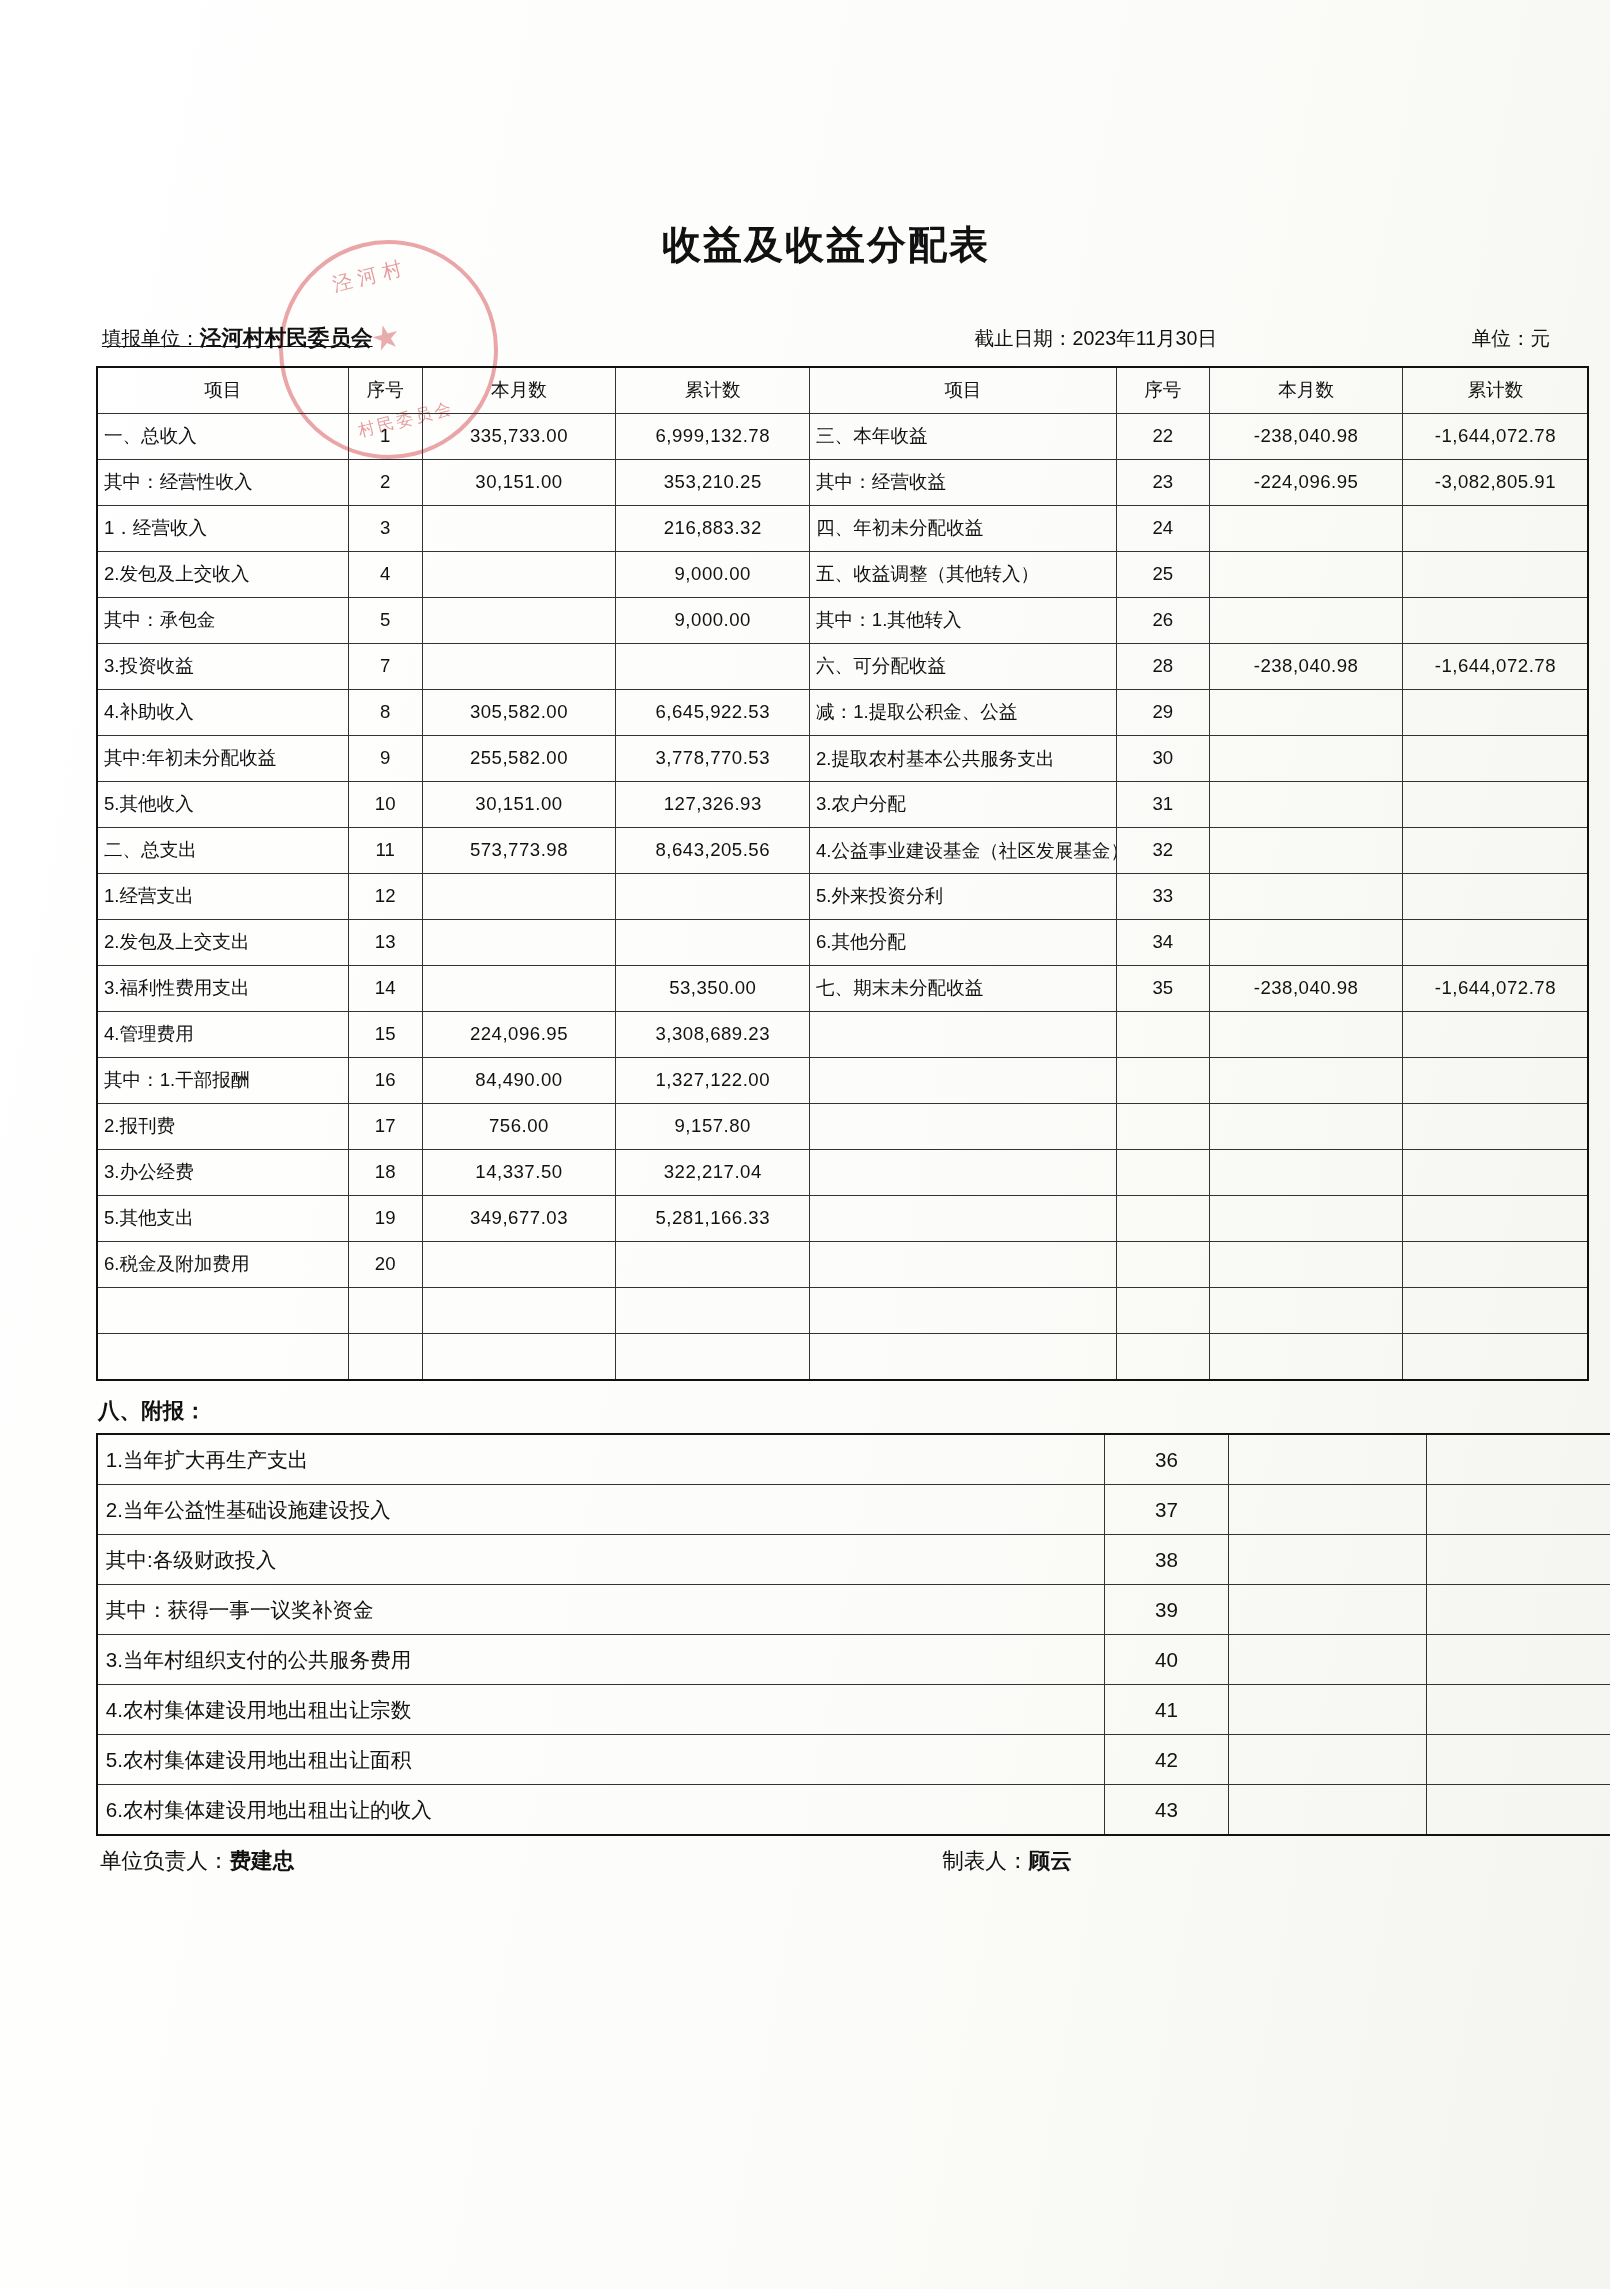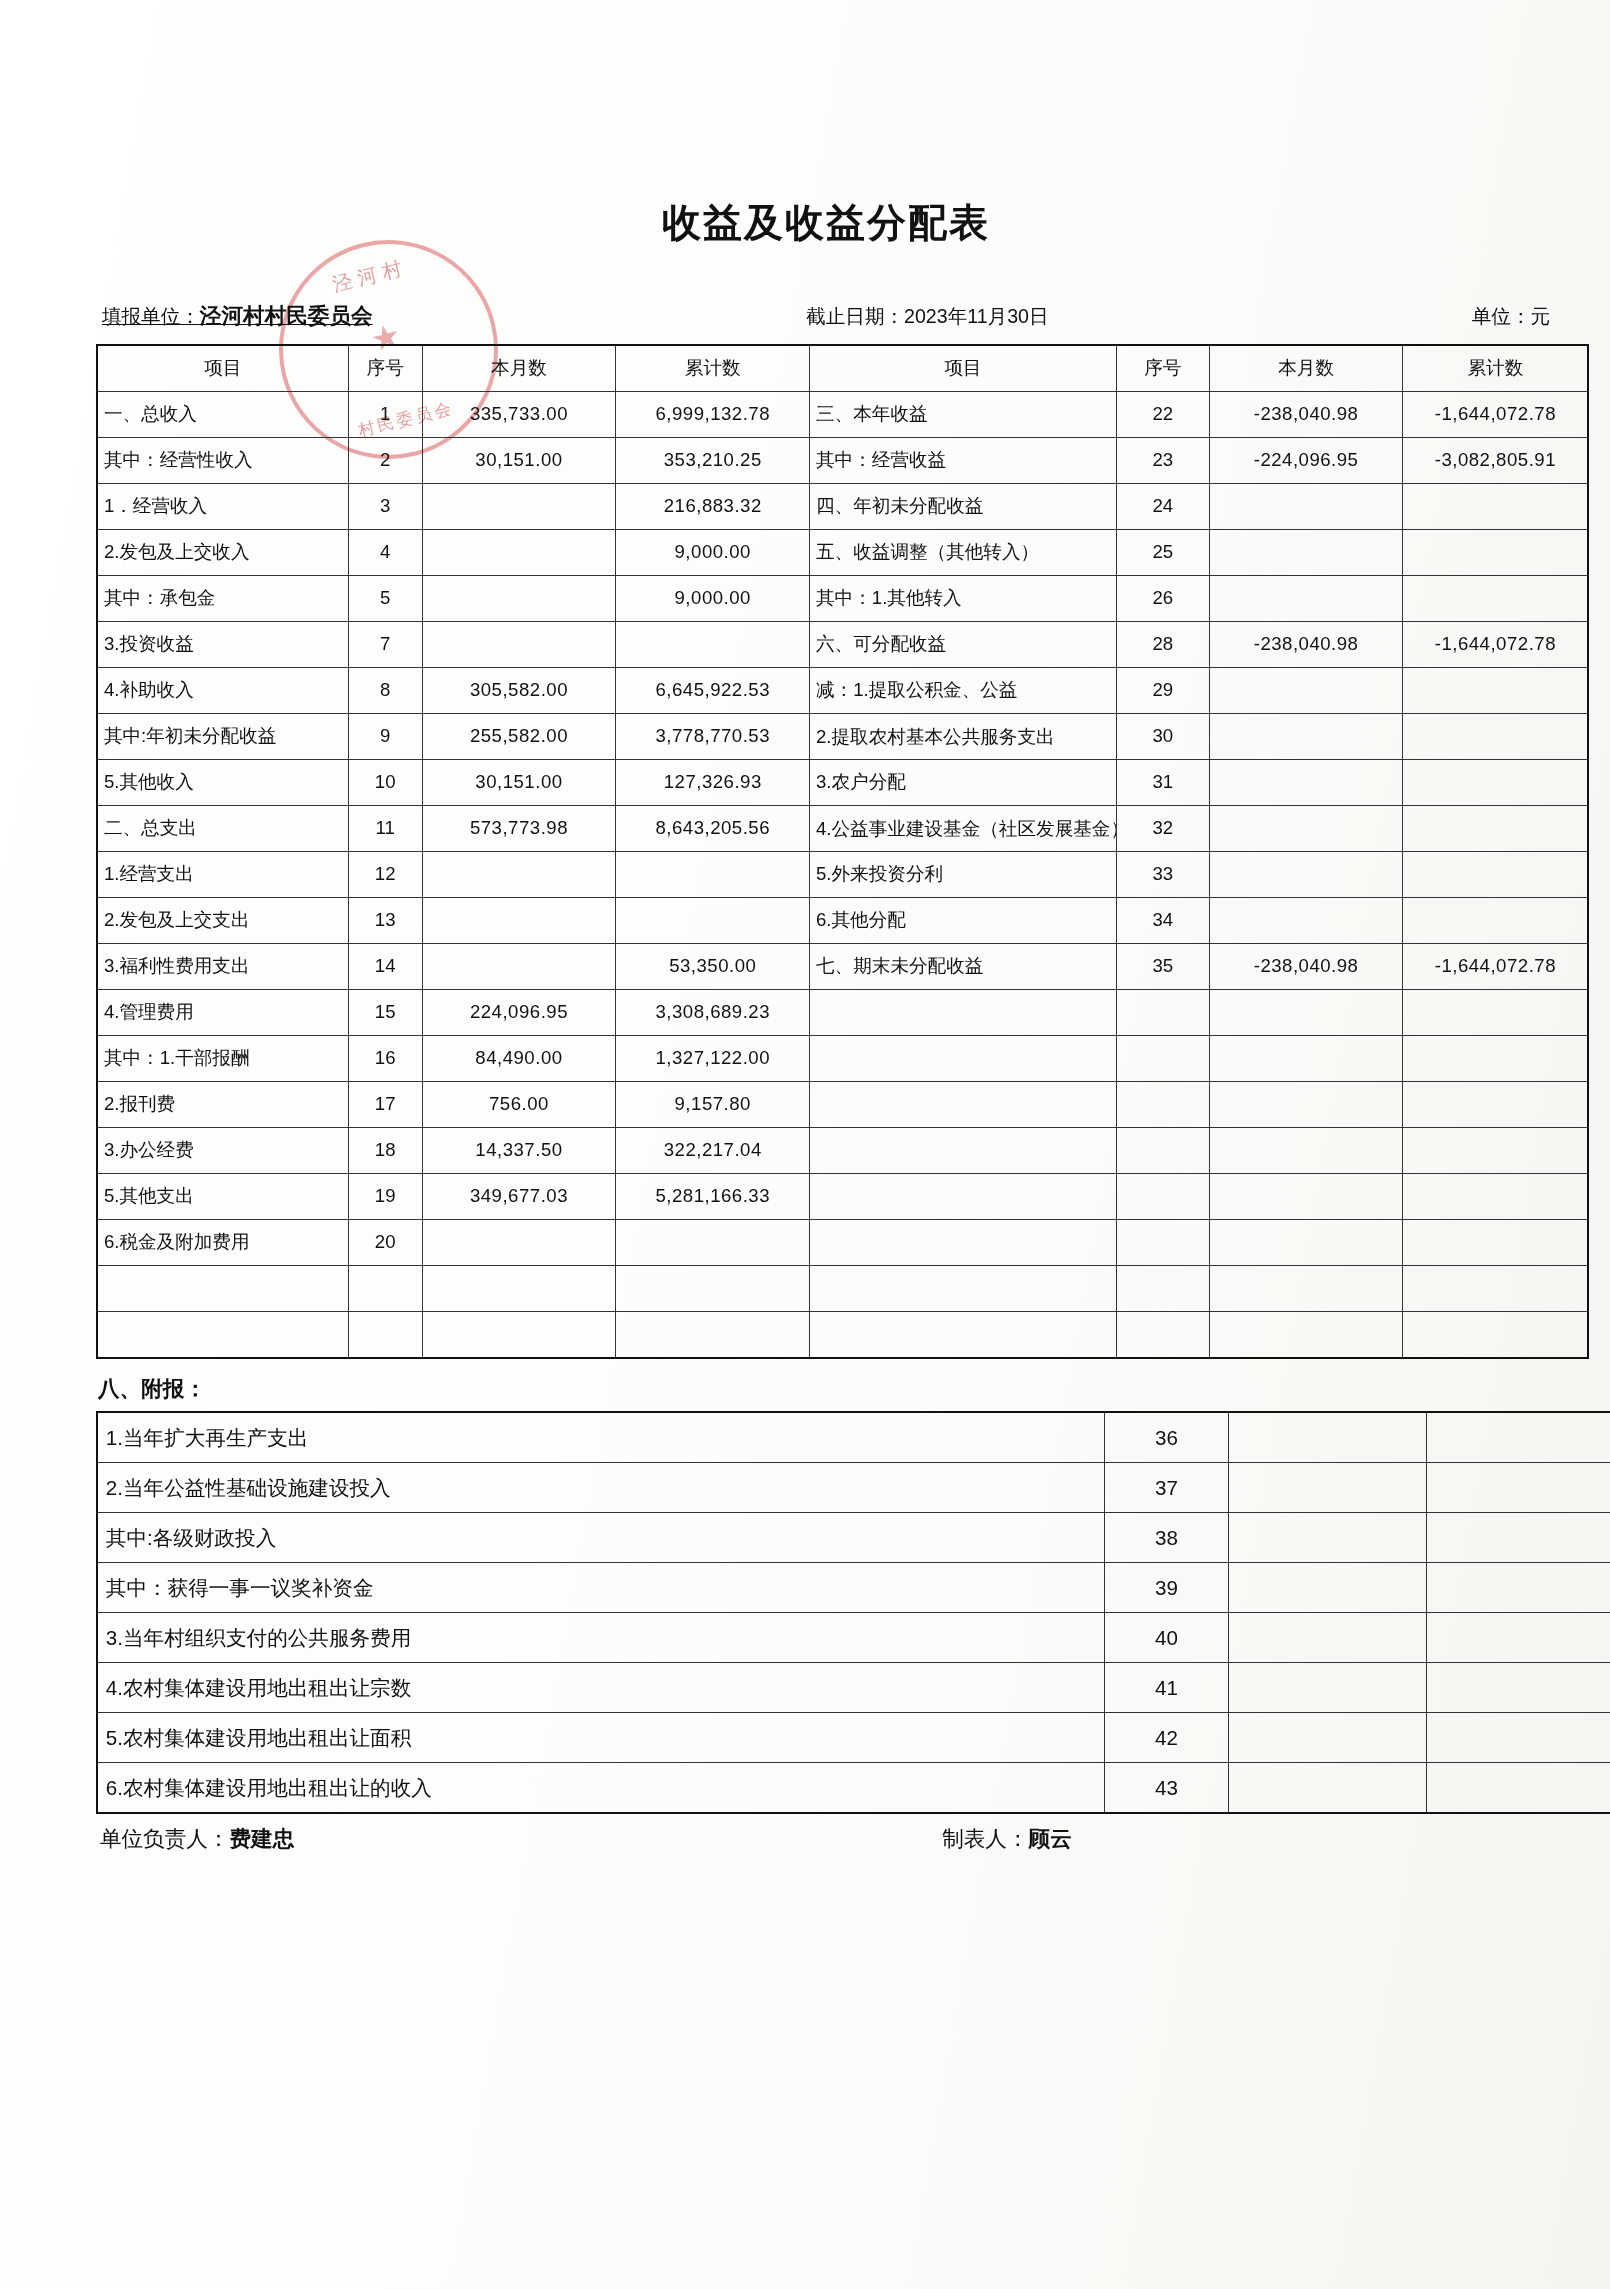--- a/index.html
+++ b/index.html
@@ -26,41 +26,41 @@
   .page::before {
     content: "";
     position: absolute;
     inset: 0;
     background: linear-gradient(100deg, #ffffff 0%, #fcfcfa 55%, #f4f4f0 100%);
     pointer-events: none;
   }
   .content {
     position: absolute;
     left: 78px;
-    top: 196px;
+    top: 218px;
     width: 1460px;
     padding-left: 18px;
   }
   .doc-title {
     text-align: center;
     font-size: 39px;
     font-weight: bold;
     letter-spacing: 2px;
     margin: 0 0 51px 0;
     font-family: "DejaVu Sans", sans-serif;
   }
   .meta-row {
     display: flex;
     align-items: flex-end;
     font-size: 19.6px;
     margin: 0 0 13.7px 0;
     padding: 0 5.9px;
   }
   .meta-left { width: 37%; text-decoration: underline; }
-  .meta-center { width: 40%; text-align: center; }
+  .meta-center { width: 40%; text-align: right; }
   .meta-right { width: 23%; text-align: right; }
   .meta-strong { font-weight: bold; font-size: 21.6px; }
 
   table.main {
     border-collapse: collapse;
     width: 1460px;
     table-layout: fixed;
     border: 2.9px solid #111;
   }
   table.main td {

